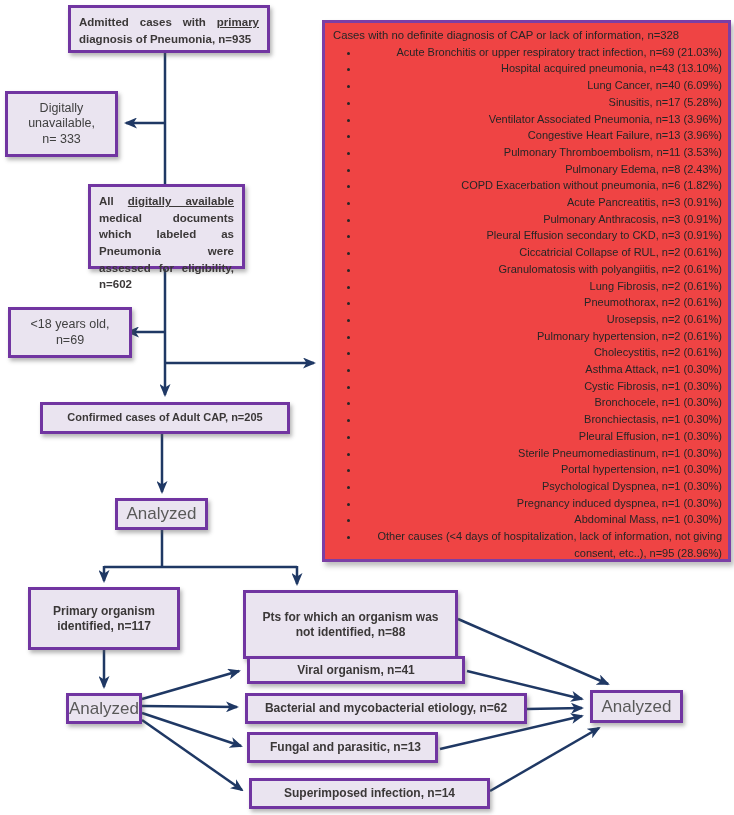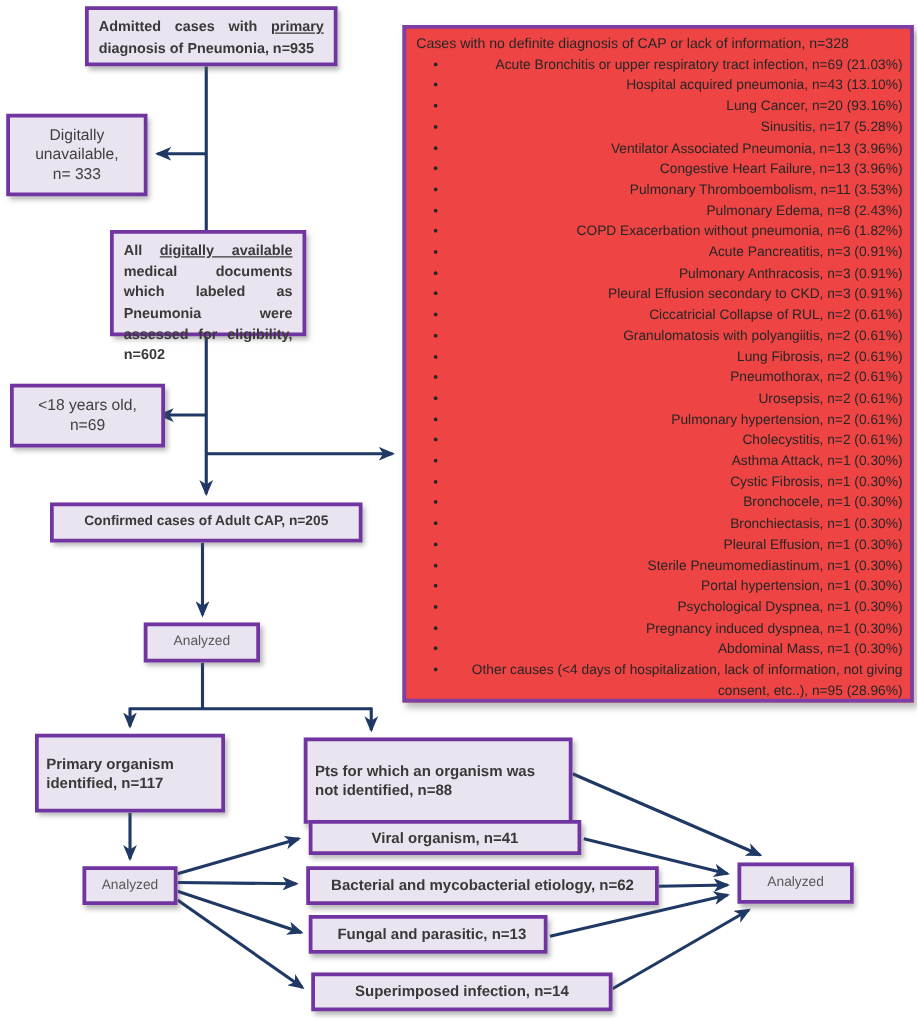--- a/index.html
+++ b/index.html
@@ -11,34 +11,35 @@
     overflow:hidden;
   }
   .box{
     position:absolute;
     box-sizing:border-box;
     background:#EAE4F0;
     border:3px solid #7135A1;
     color:#3B3838;
     box-shadow:2px 3px 4px rgba(90,90,90,0.45);
     display:flex;align-items:center;justify-content:center;
+    text-align:center;
     font-weight:bold;
     font-size:12px;
     line-height:1.25;
     padding:2px 6px;
   }
   .box.justified{
     display:block;
     text-align:justify;
     padding:6px 8px;
     font-size:11.5px;
     line-height:1.45;
   }
   .box.plain{font-weight:normal;font-size:12.5px;color:#404040;}
-  .box.analyzed{font-weight:normal;font-size:11px;color:#595959;}
+  .box.analyzed{font-weight:normal;font-size:17px;color:#595959;}
   .box .u{text-decoration:underline;}
   #exclusion-box{
     position:absolute;
     box-sizing:border-box;
     left:322px;top:20px;width:409px;height:542px;
     background:#ef4444;
     border:3.5px solid #7B3FA5;
     box-shadow:3px 4px 5px rgba(90,90,90,0.4);
     color:#262626;
     font-size:11px;
@@ -148,21 +149,21 @@
 
   <div class="box analyzed" style="left:590px;top:690px;width:93px;height:33px;">
     <span>Analyzed</span>
   </div>
 
   <div id="exclusion-box">
     <div class="title">Cases with no definite diagnosis of CAP or lack of information, n=328</div>
     <ul>
         <li>Acute Bronchitis or upper respiratory tract infection, n=69 (21.03%)</li>
         <li>Hospital acquired pneumonia, n=43 (13.10%)</li>
-        <li>Lung Cancer, n=20 (93.16%)</li>
+        <li>Lung Cancer, n=40 (6.09%)</li>
         <li>Sinusitis, n=17 (5.28%)</li>
         <li>Ventilator Associated Pneumonia, n=13 (3.96%)</li>
         <li>Congestive Heart Failure, n=13 (3.96%)</li>
         <li>Pulmonary Thromboembolism, n=11 (3.53%)</li>
         <li>Pulmonary Edema, n=8 (2.43%)</li>
         <li>COPD Exacerbation without pneumonia, n=6 (1.82%)</li>
         <li>Acute Pancreatitis, n=3 (0.91%)</li>
         <li>Pulmonary Anthracosis, n=3 (0.91%)</li>
         <li>Pleural Effusion secondary to CKD, n=3 (0.91%)</li>
         <li>Ciccatricial Collapse of RUL, n=2 (0.61%)</li>

